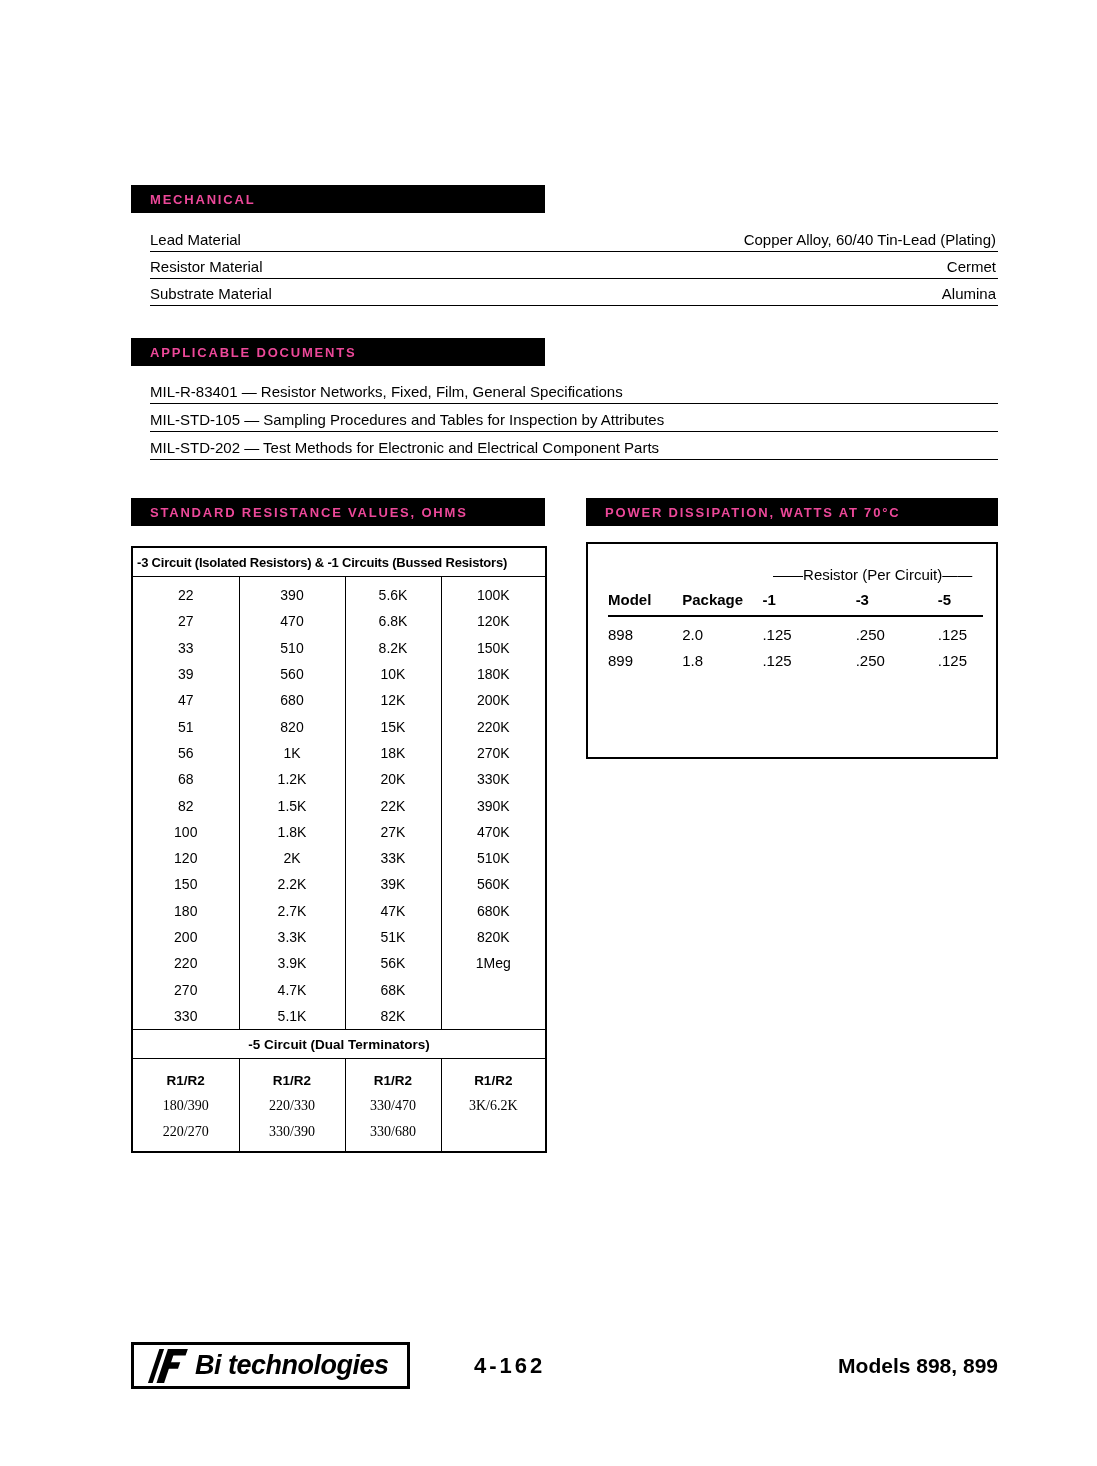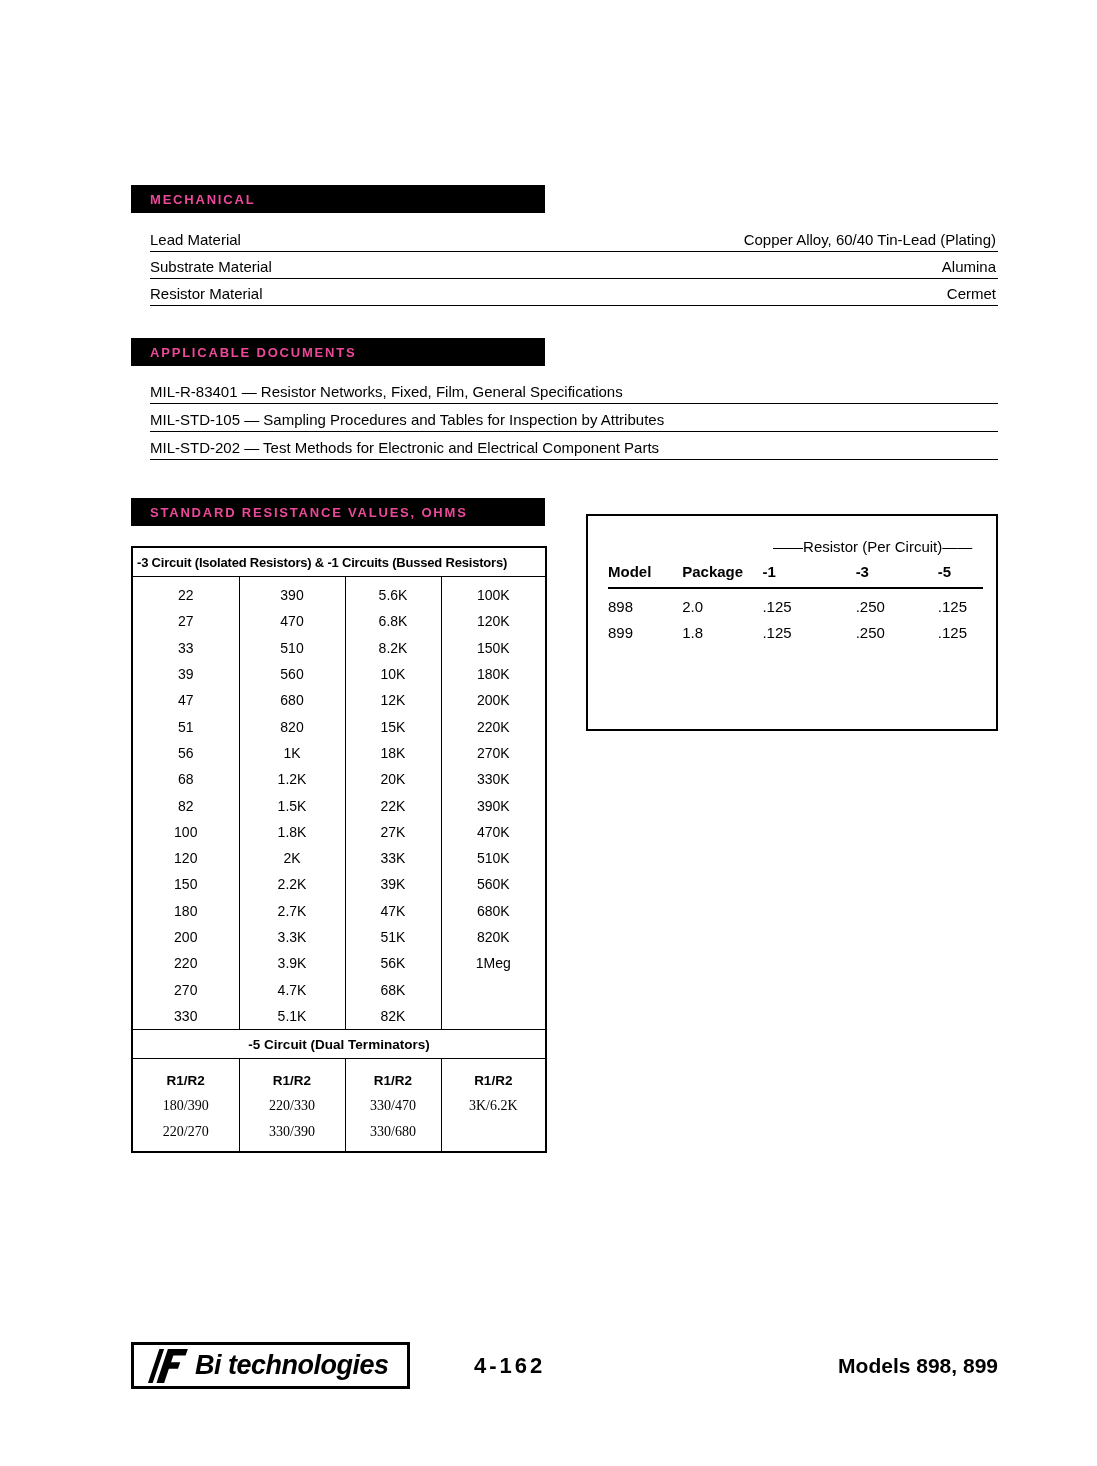--- a/index.html
+++ b/index.html
@@ -120,26 +120,26 @@
   <div class="content">
 
     <section>
       <div class="black-bar">MECHANICAL</div>
       <div class="spec-rows">
           <div class="spec-row">
             <span class="spec-label">Lead Material</span>
             <span class="spec-value">Copper Alloy, 60/40 Tin-Lead (Plating)</span>
           </div>
           <div class="spec-row">
+            <span class="spec-label">Resistor Material</span>
+            <span class="spec-value">Cermet</span>
+          </div>
+          <div class="spec-row">
             <span class="spec-label">Substrate Material</span>
             <span class="spec-value">Alumina</span>
-          </div>
-          <div class="spec-row">
-            <span class="spec-label">Resistor Material</span>
-            <span class="spec-value">Cermet</span>
           </div>
         </div>
     </section>
 
     <section class="docs-section">
       <div class="black-bar">APPLICABLE DOCUMENTS</div>
       <div class="doc-rows">
           <div class="doc-row">MIL-R-83401 — Resistor Networks, Fixed, Film, General Specifications</div>
           <div class="doc-row">MIL-STD-105 — Sampling Procedures and Tables for Inspection by Attributes</div>
           <div class="doc-row">MIL-STD-202 — Test Methods for Electronic and Electrical Component Parts</div>
@@ -288,20 +288,21 @@
                 <td class="dual-cell">220/270</td>
                 <td class="dual-cell vline">330/390</td>
                 <td class="dual-cell vline">330/680</td>
                 <td class="dual-cell vline"></td>
               </tr>
             </tbody>
         </table>
       </div>
 
       <div class="right-col">
+        <div class="black-bar">POWER DISSIPATION, WATTS AT 70°C</div>
         <div class="power-box">
           <table class="power-table">
             <colgroup>
                 <col style="width:74px">
                 <col style="width:80px">
                 <col style="width:93px">
                 <col style="width:82px">
                 <col style="width:45px">
               </colgroup>
             <tbody>

